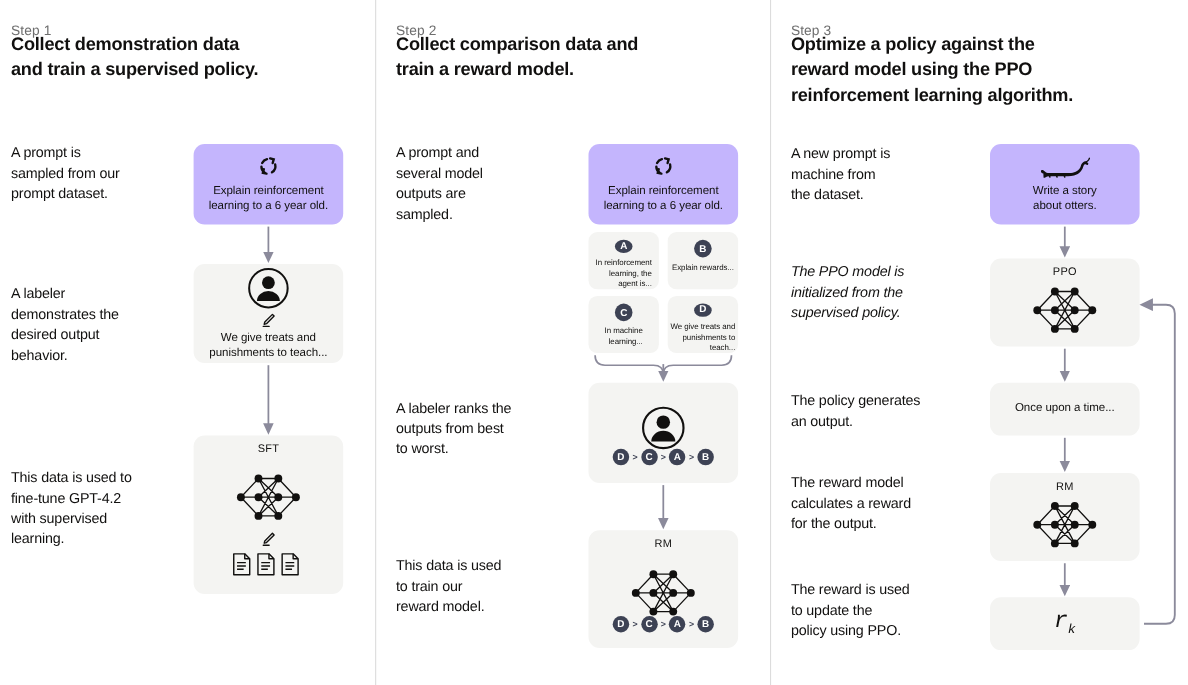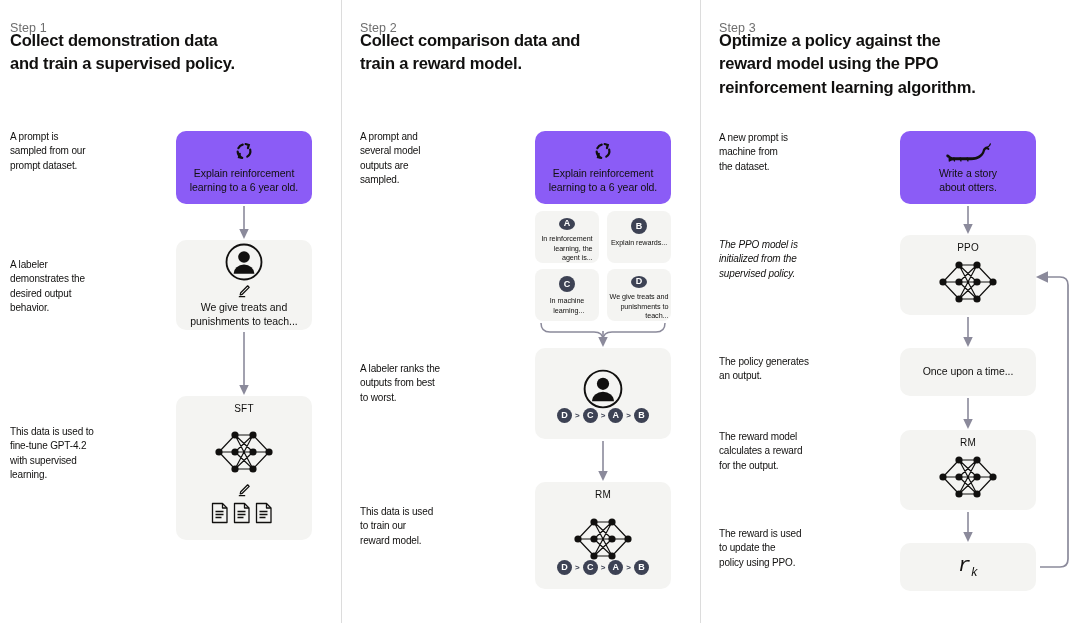--- a/index.html
+++ b/index.html
@@ -36,37 +36,37 @@
     position: absolute;
     font-size: 16.5px;
     font-weight: bold;
     line-height: 1.42;
     letter-spacing: -.2px;
     color: #11100f;
     white-space: pre-line;
   }
   .desc {
     position: absolute;
-    font-size: 10px;
+    font-size: 13px;
     line-height: 1.43;
     color: #11100f;
     letter-spacing: -.15px;
     white-space: pre-line;
   }
 
   
   .box {
     position: absolute;
     border-radius: 10px;
     display: flex;
     flex-direction: column;
     align-items: center;
     justify-content: center;
   }
-  .box.green { background: #8b5cf6; }
+  .box.green { background: #c4b5fd; }
   .box.grey  { background: #f4f4f2; }
 
   .box-cap {
     font-size: 10.5px;
     line-height: 1.32;
     text-align: center;
     color: #11100f;
     letter-spacing: -.05px;
     white-space: pre-line;
   }

